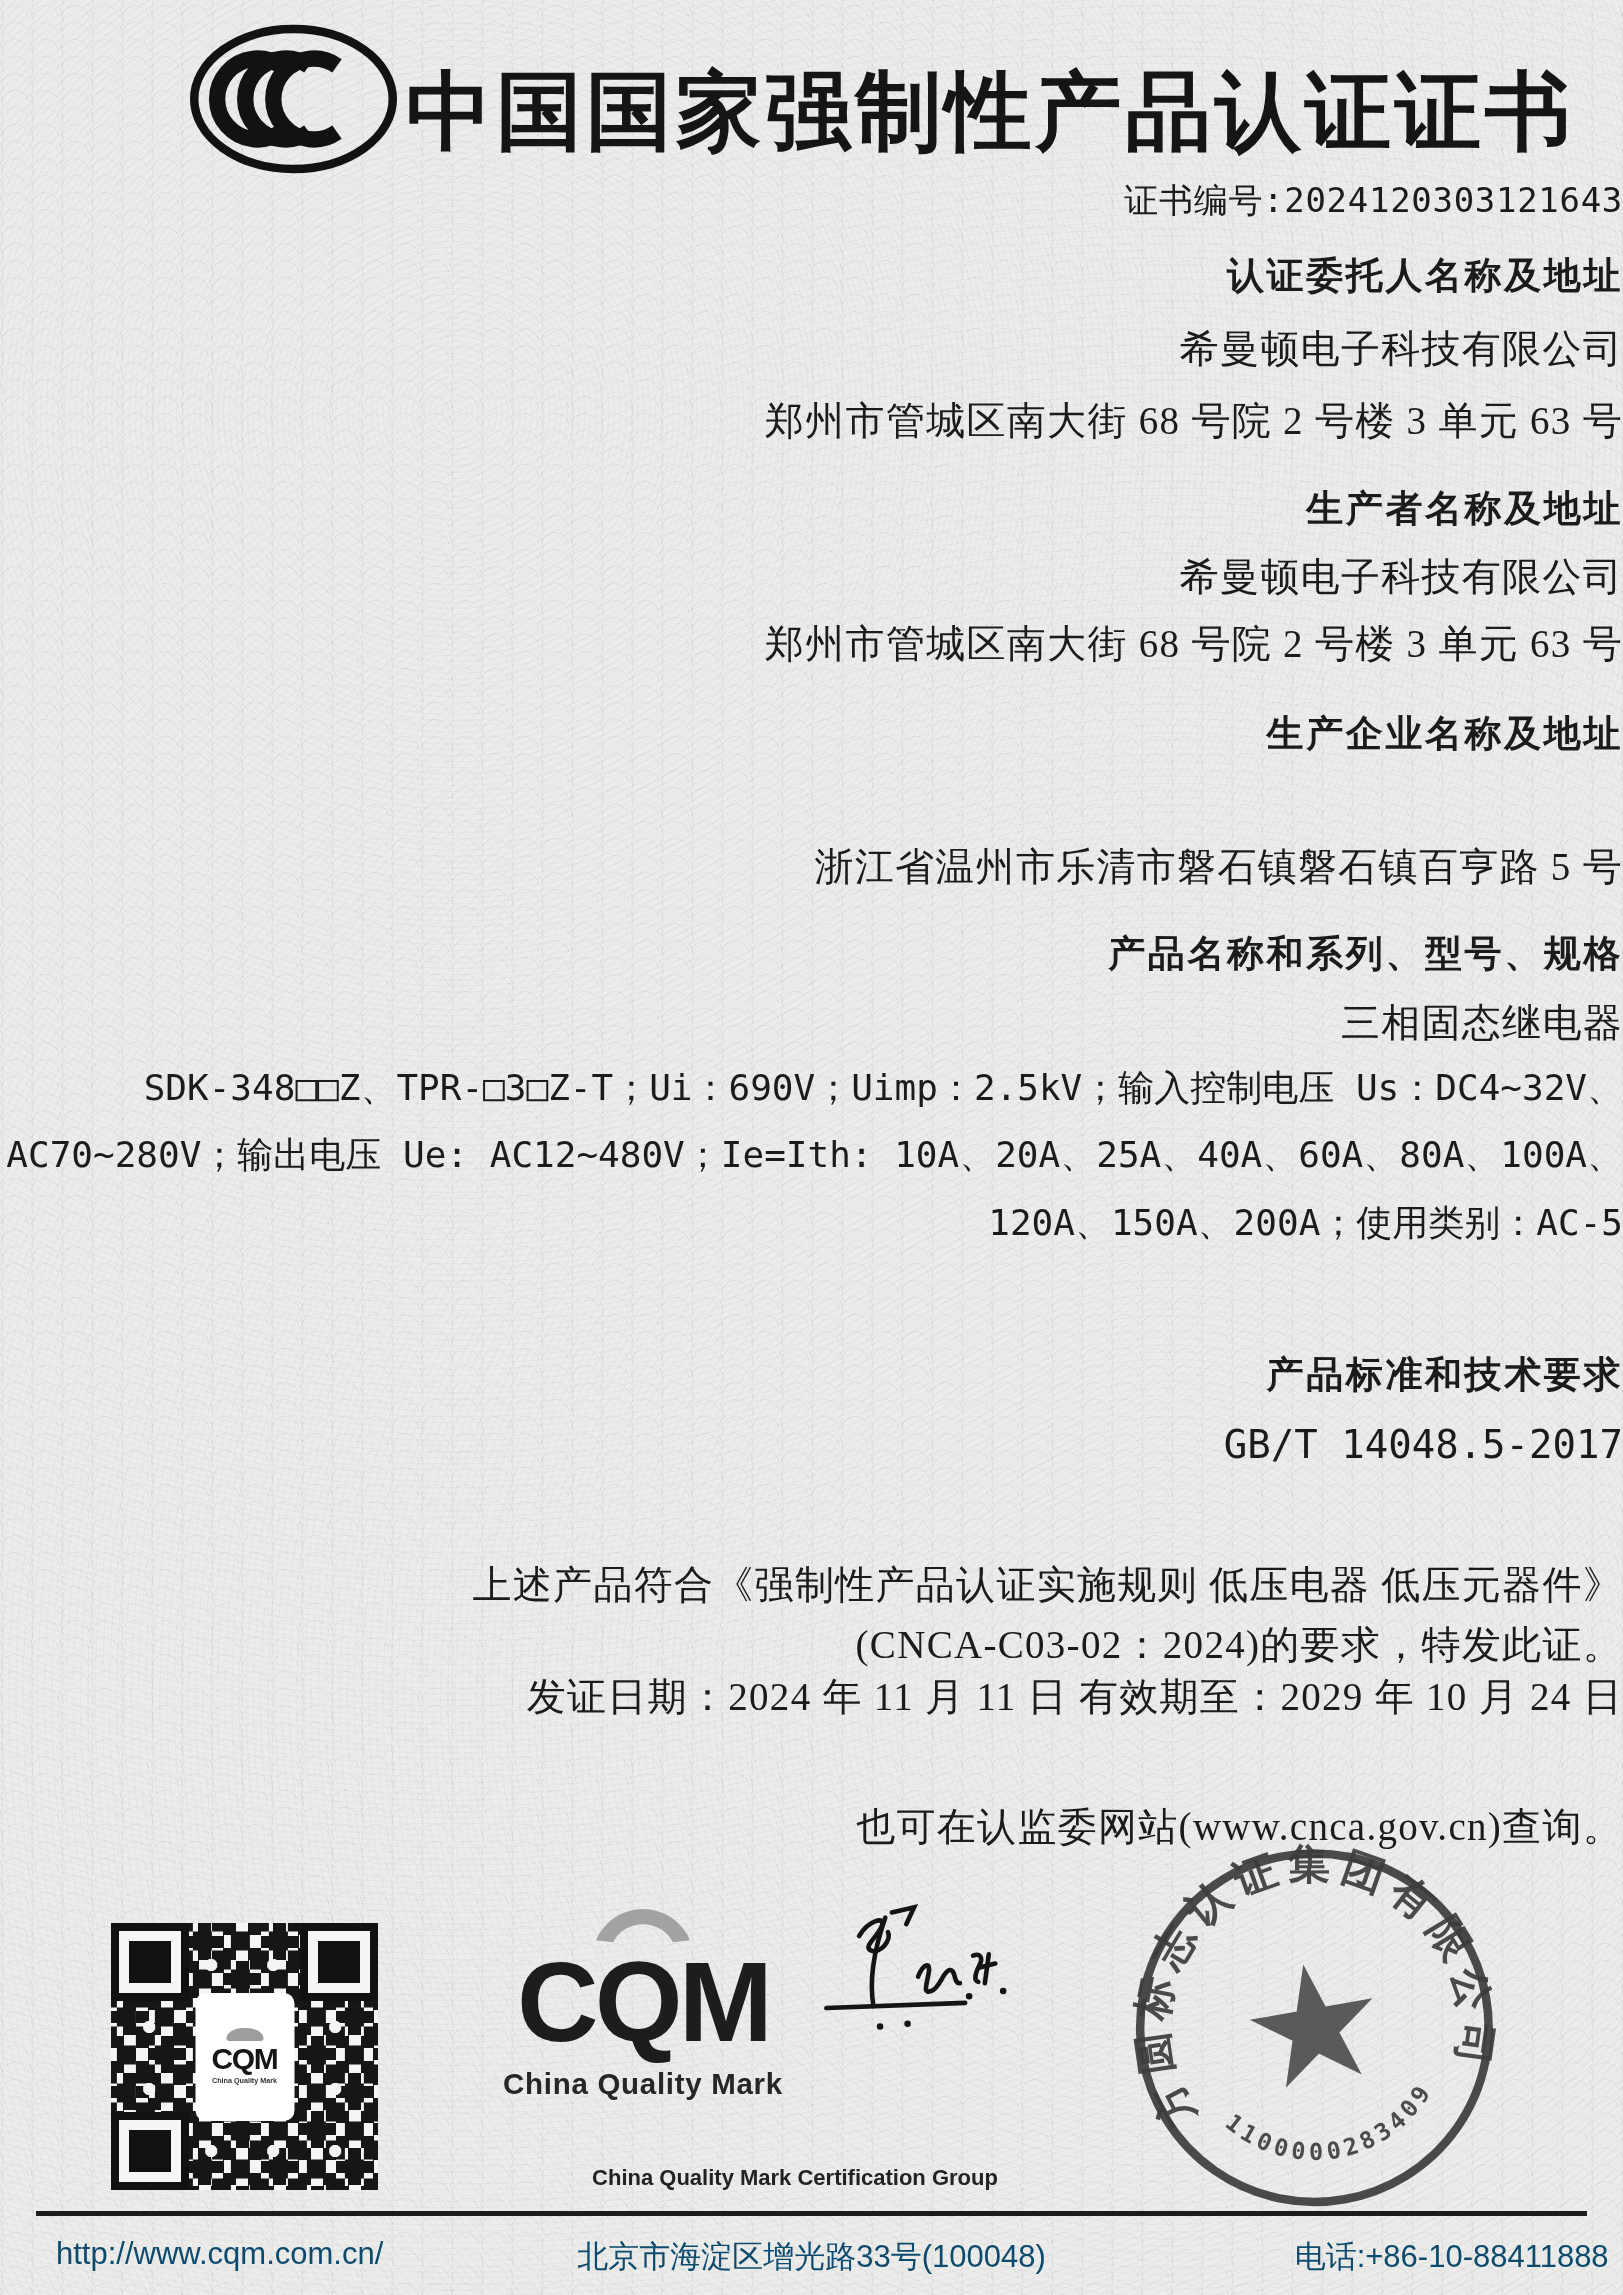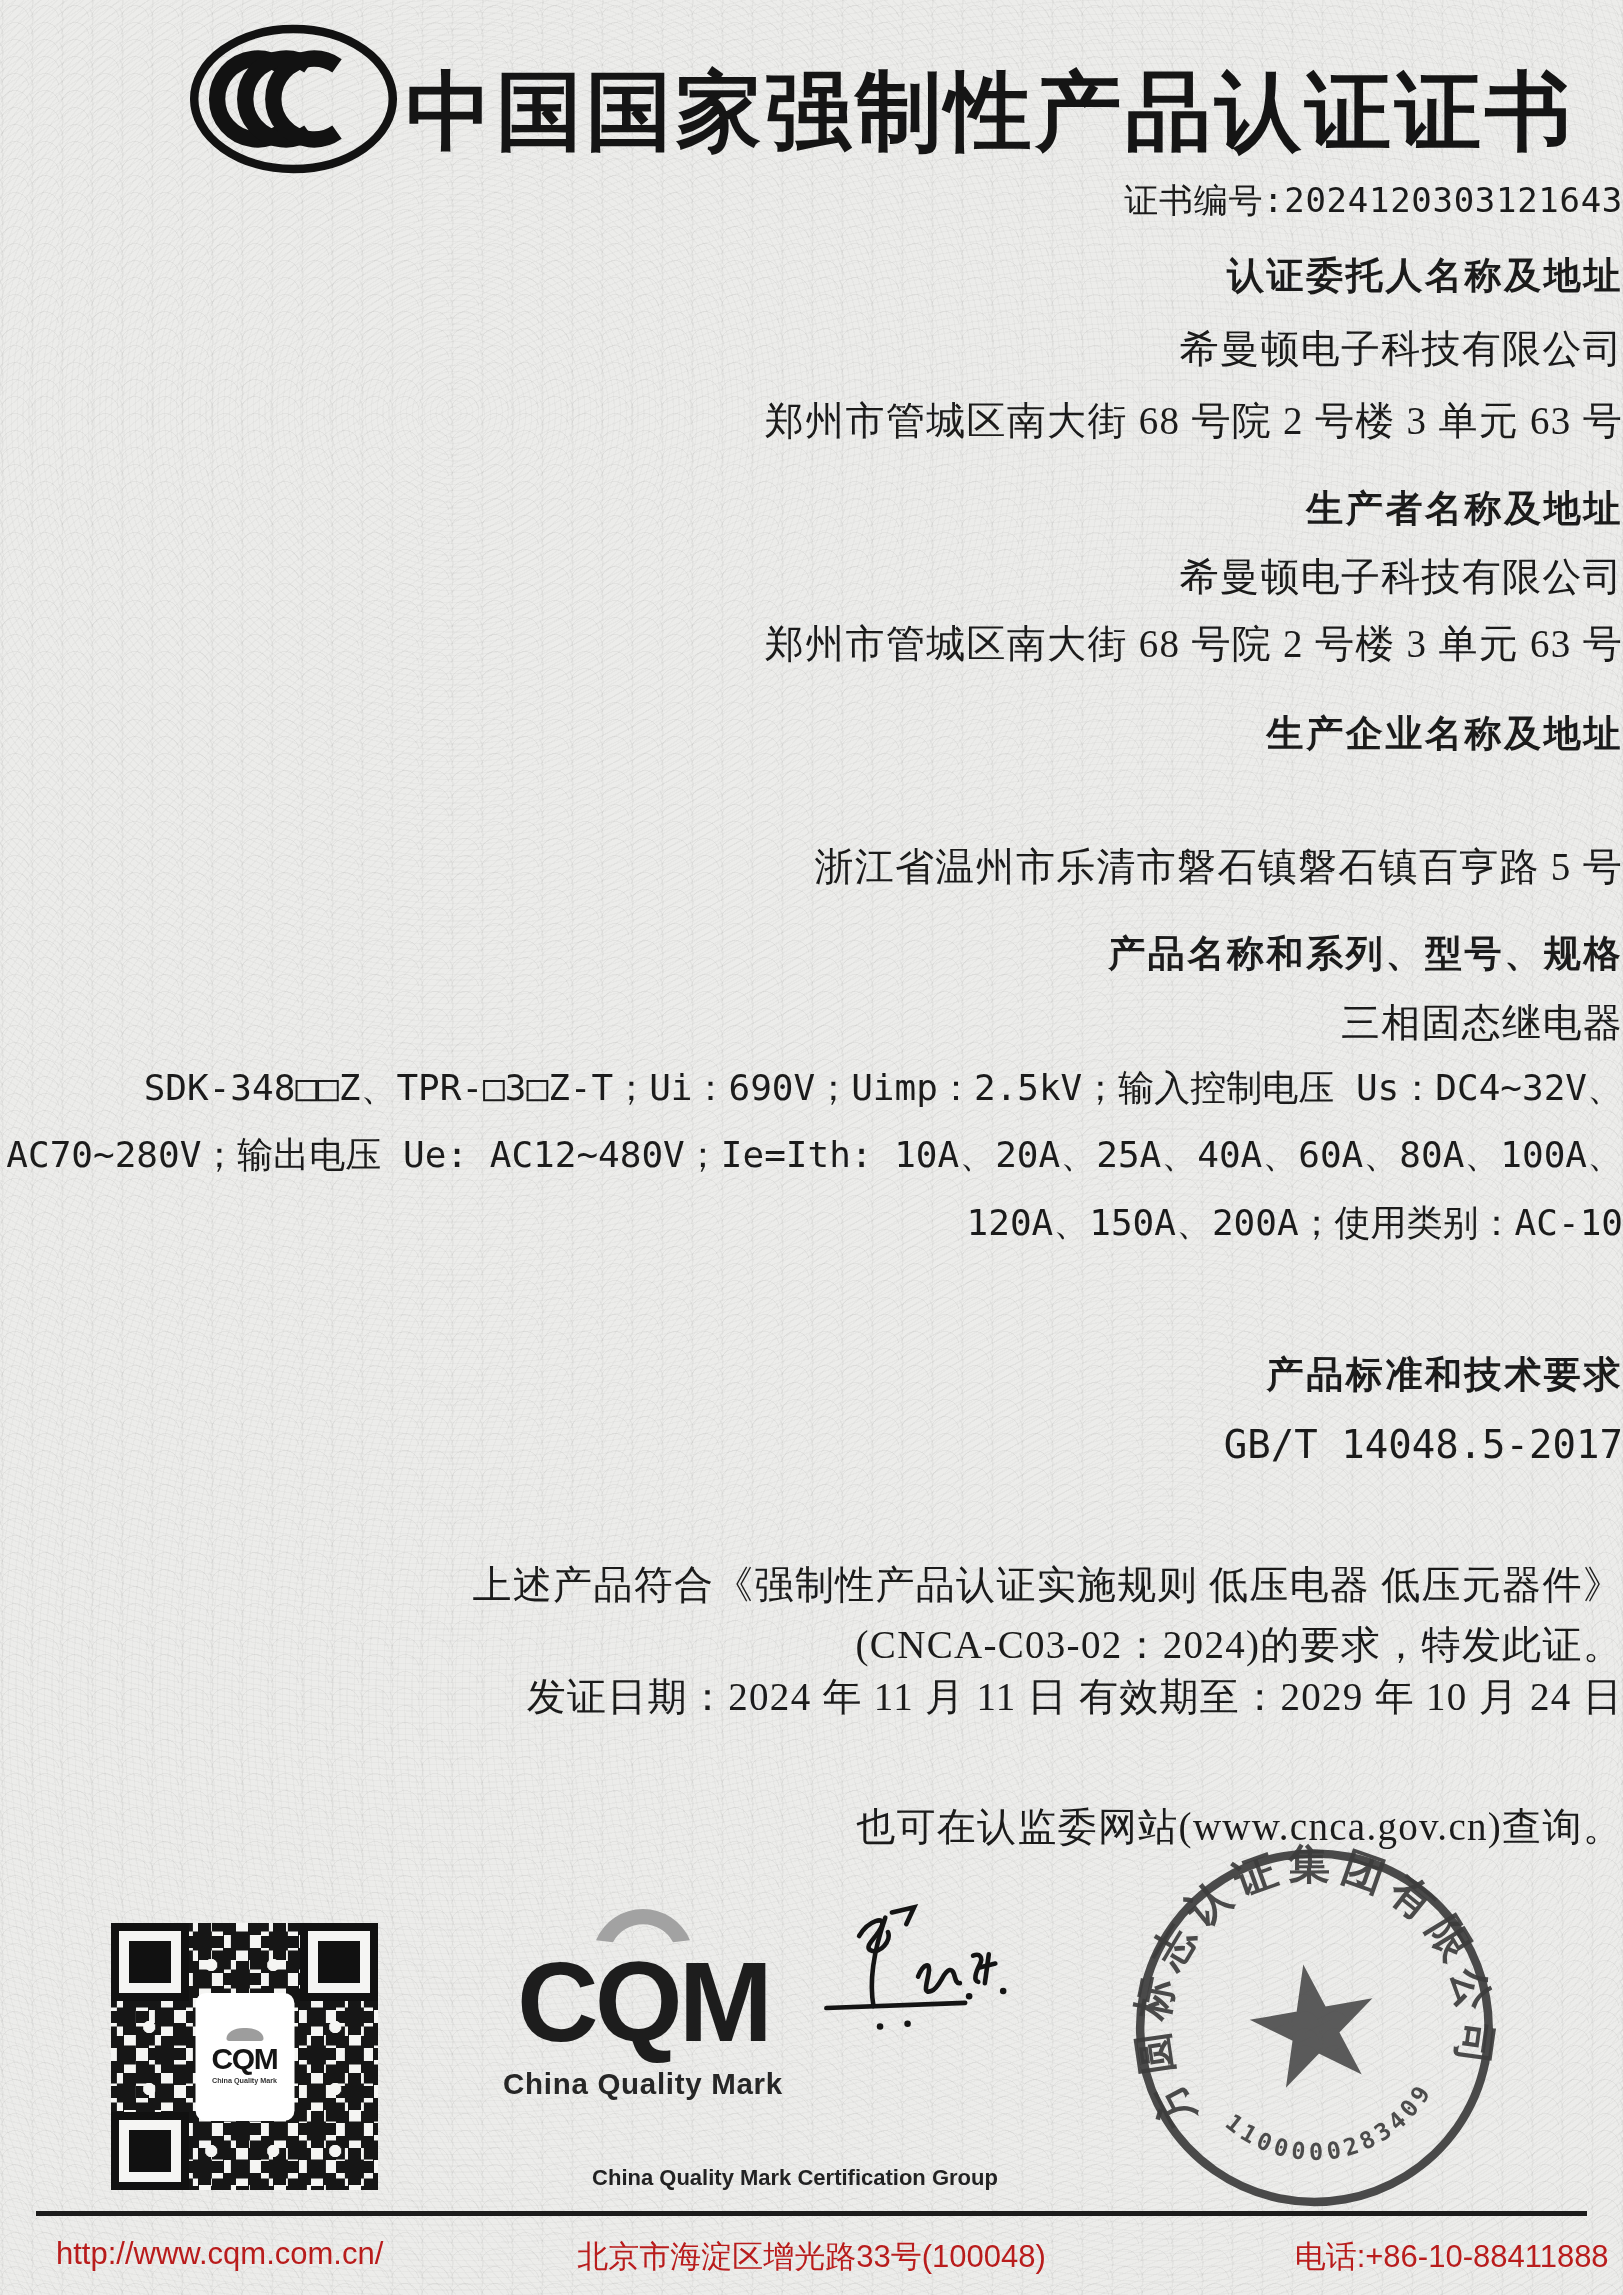--- a/index.html
+++ b/index.html
@@ -67,21 +67,21 @@
   .cqm-word{font-family:"Liberation Sans","DejaVu Sans",sans-serif;font-weight:700;font-size:113px;letter-spacing:-3.9px;color:#1d1d1d;line-height:1.02;}
   .cqm-sub{font-family:"Liberation Sans","DejaVu Sans",sans-serif;font-weight:700;font-size:29.5px;color:#262626;margin-top:6.5px;letter-spacing:0.7px;}
 
   .group-cn{position:absolute;left:553px;width:484px;top:2104px;text-align:center;z-index:2;
     font-family:"Liberation Sans","DejaVu Sans",sans-serif;font-weight:700;font-size:51px;letter-spacing:1.3px;color:#1c1c1c;white-space:nowrap;}
   .group-en{position:absolute;left:553px;width:484px;top:2165px;text-align:center;z-index:2;
     font-family:"Liberation Sans","DejaVu Sans",sans-serif;font-weight:700;font-size:22px;color:#222;white-space:nowrap;}
 
   .footer-rule{position:absolute;left:36px;right:36px;top:2211px;height:4.6px;background:#1c1c1c;z-index:2;}
   .footer-text{position:absolute;top:2236px;font-size:31px;z-index:2;white-space:nowrap;
-    font-family:"Liberation Sans","DejaVu Sans",sans-serif;color:#b91c1c;}
+    font-family:"Liberation Sans","DejaVu Sans",sans-serif;color:#0c4a6e;}
   .f-url{left:56px;}
   .f-addr{left:0;right:0;text-align:center;}
   .f-phone{right:14.4px;}
 
   svg text{user-select:none;}
 </style>
 </head>
 <body>
 
 <div id="page">
@@ -104,21 +104,21 @@
   <div class="line body-line" style="top:550px">希曼顿电子科技有限公司</div>
   <div class="line body-line" style="top:617px">郑州市管城区南大街 68 号院 2 号楼 3 单元 63 号</div>
 
   <div class="line heading" style="top:709px">生产企业名称及地址</div>
   <div class="line body-line" style="top:840px">浙江省温州市乐清市磐石镇磐石镇百亨路 5 号</div>
 
   <div class="line heading" style="top:929px">产品名称和系列、型号、规格</div>
   <div class="line body-line" style="top:996px">三相固态继电器</div>
   <div class="line spec-line mono" style="top:1064px">SDK-348□□Z、TPR-□3□Z-T；Ui：690V；Uimp：2.5kV；输入控制电压 Us：DC4~32V、</div>
   <div class="line spec-line mono" style="top:1131px">AC70~280V；输出电压 Ue: AC12~480V；Ie=Ith: 10A、20A、25A、40A、60A、80A、100A、</div>
-  <div class="line spec-line mono" style="top:1199px">120A、150A、200A；使用类别：AC-10</div>
+  <div class="line spec-line mono" style="top:1199px">120A、150A、200A；使用类别：AC-5</div>
 
   <div class="line heading" style="top:1350px">产品标准和技术要求</div>
   <div class="line spec-line mono" style="top:1422px;font-size:39px;">GB/T 14048.5-2017</div>
 
   <div class="line statement" style="top:1558px">上述产品符合《强制性产品认证实施规则 低压电器 低压元器件》</div>
   <div class="line statement" style="top:1618px">(CNCA-C03-02：2024)的要求，特发此证。</div>
   <div class="line statement" style="top:1670px">发证日期：2024 年 11 月 11 日  有效期至：2029 年 10 月 24 日</div>
 
   <div class="line verify" style="top:1800px">也可在认监委网站(www.cnca.gov.cn)查询。</div>
 

